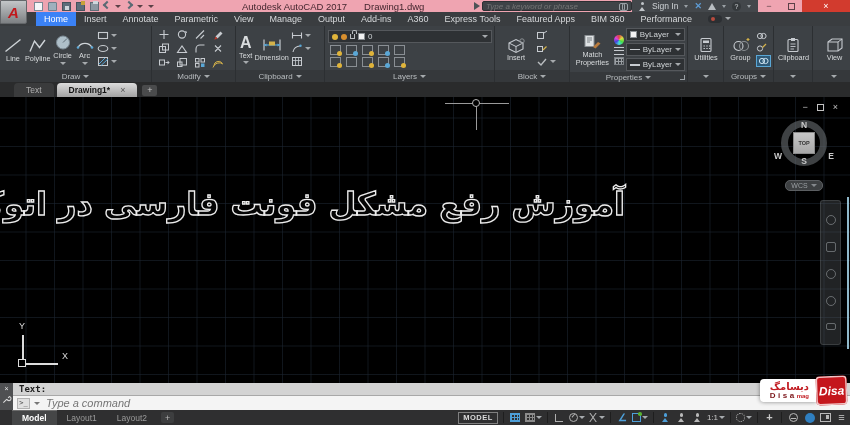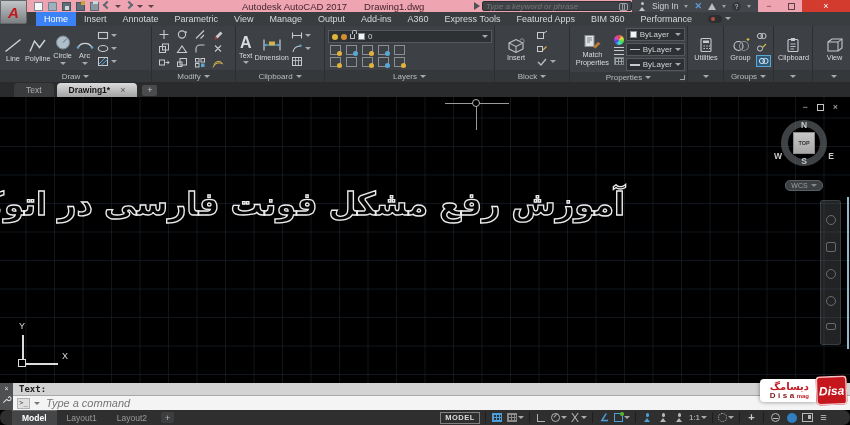--- a/index.html
+++ b/index.html
@@ -158,21 +158,21 @@
                padding-left:6px;font-family:"DejaVu Sans Mono",monospace;font-size:9px;font-weight:bold;color:#1c1c1c;}
   .cmd-input{height:14px;background:#f4f4f4;display:flex;align-items:center;gap:4px;padding-left:4px;}
   .cmd-btn{width:13px;height:11px;background:#e0e0e0;border:1px solid #b2b2b2;color:#444;
            font-size:7px;display:flex;align-items:center;justify-content:center;font-family:"DejaVu Sans Mono",monospace;}
   .cmd-input input{flex:1;border:none;outline:none;background:transparent;font-style:italic;
                    font-family:Liberation Sans, sans-serif;font-size:11px;color:#9a9a9a;}
   .cv-d{border-top-color:#777;}
 
   
   .status{position:absolute;top:410px;left:0;right:0;height:15px;background:#2f2f30;
-          display:flex;align-items:center;justify-content:space-between;padding-right:20px;border-radius:7px;}
+          display:flex;align-items:center;justify-content:space-between;padding-right:2px;}
   .ltabs{display:flex;align-items:stretch;height:100%;padding-left:12px;}
   .ltab{display:flex;align-items:center;padding:0 10px;font-size:8.5px;color:#9b9b9b;}
   .ltab.activel{background:#454647;color:#fff;font-weight:bold;border-top:1px solid #6e6e6e;}
   .ltab-add{align-self:center;width:13px;height:11px;margin-left:4px;background:#3d3e3f;border-radius:2px;
             color:#b5b5b5;font-size:9px;display:flex;align-items:center;justify-content:center;}
   .sicons{display:flex;align-items:center;gap:3px;height:100%;}
   .sic{display:flex;align-items:center;justify-content:center;gap:1px;height:13px;min-width:13px;}
   .sic-model{border:1px solid #808080;color:#dcdcdc;font-size:7.5px;letter-spacing:.5px;padding:0 4px;height:12px;font-weight:bold;}
   .sep{width:1px;height:11px;background:#1e1e1e;margin:0 2px;}
   .g-b{width:10px;height:9px;border:1px solid #4d9fd9;background:

